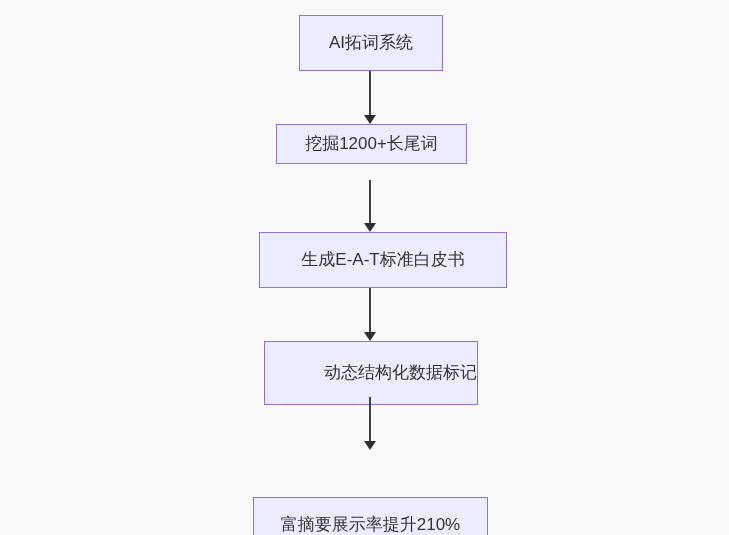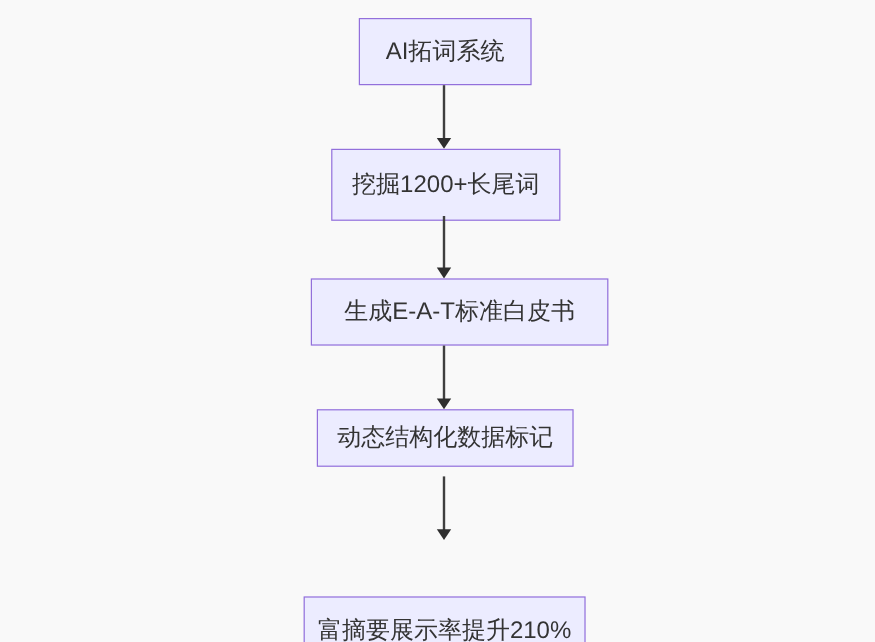--- a/index.html
+++ b/index.html
@@ -21,27 +21,27 @@
   .node {
     position: absolute;
     background: #ececff;
     border: 1px solid #9370db;
     box-sizing: border-box;
     display: flex;
     align-items: center;
     justify-content: center;
     text-align: center;
     color: #333333;
-    font-size: 20px;
+    font-size: 17px;
     line-height: 1.2;
   }
   .node-0 { left: 299px; top: 15px;  width: 144px; height: 56px; }
-  .node-1 { left: 276px; top: 124px; width: 191px; height: 60px; justify-content: center; }
+  .node-1 { left: 276px; top: 124px; width: 191px; height: 40px; justify-content: center; }
   .node-2 { left: 259px; top: 232px; width: 248px; height: 56px; }
-  .node-3 { left: 264px; top: 341px; width: 214px; height: 48px; }
+  .node-3 { left: 264px; top: 341px; width: 214px; height: 64px; justify-content: flex-end; }
   .node-4 { left: 253px; top: 450px; width: 235px; height: 57px; margin-top: 47px; }
 
   .arrow {
     position: absolute;
     left: 370px;
     width: 0;
   }
   .arrow-0 { top: 71px;  height: 53px; }
   .arrow-1 { top: 180px; height: 52px; }
   .arrow-2 { top: 288px; height: 53px; }

